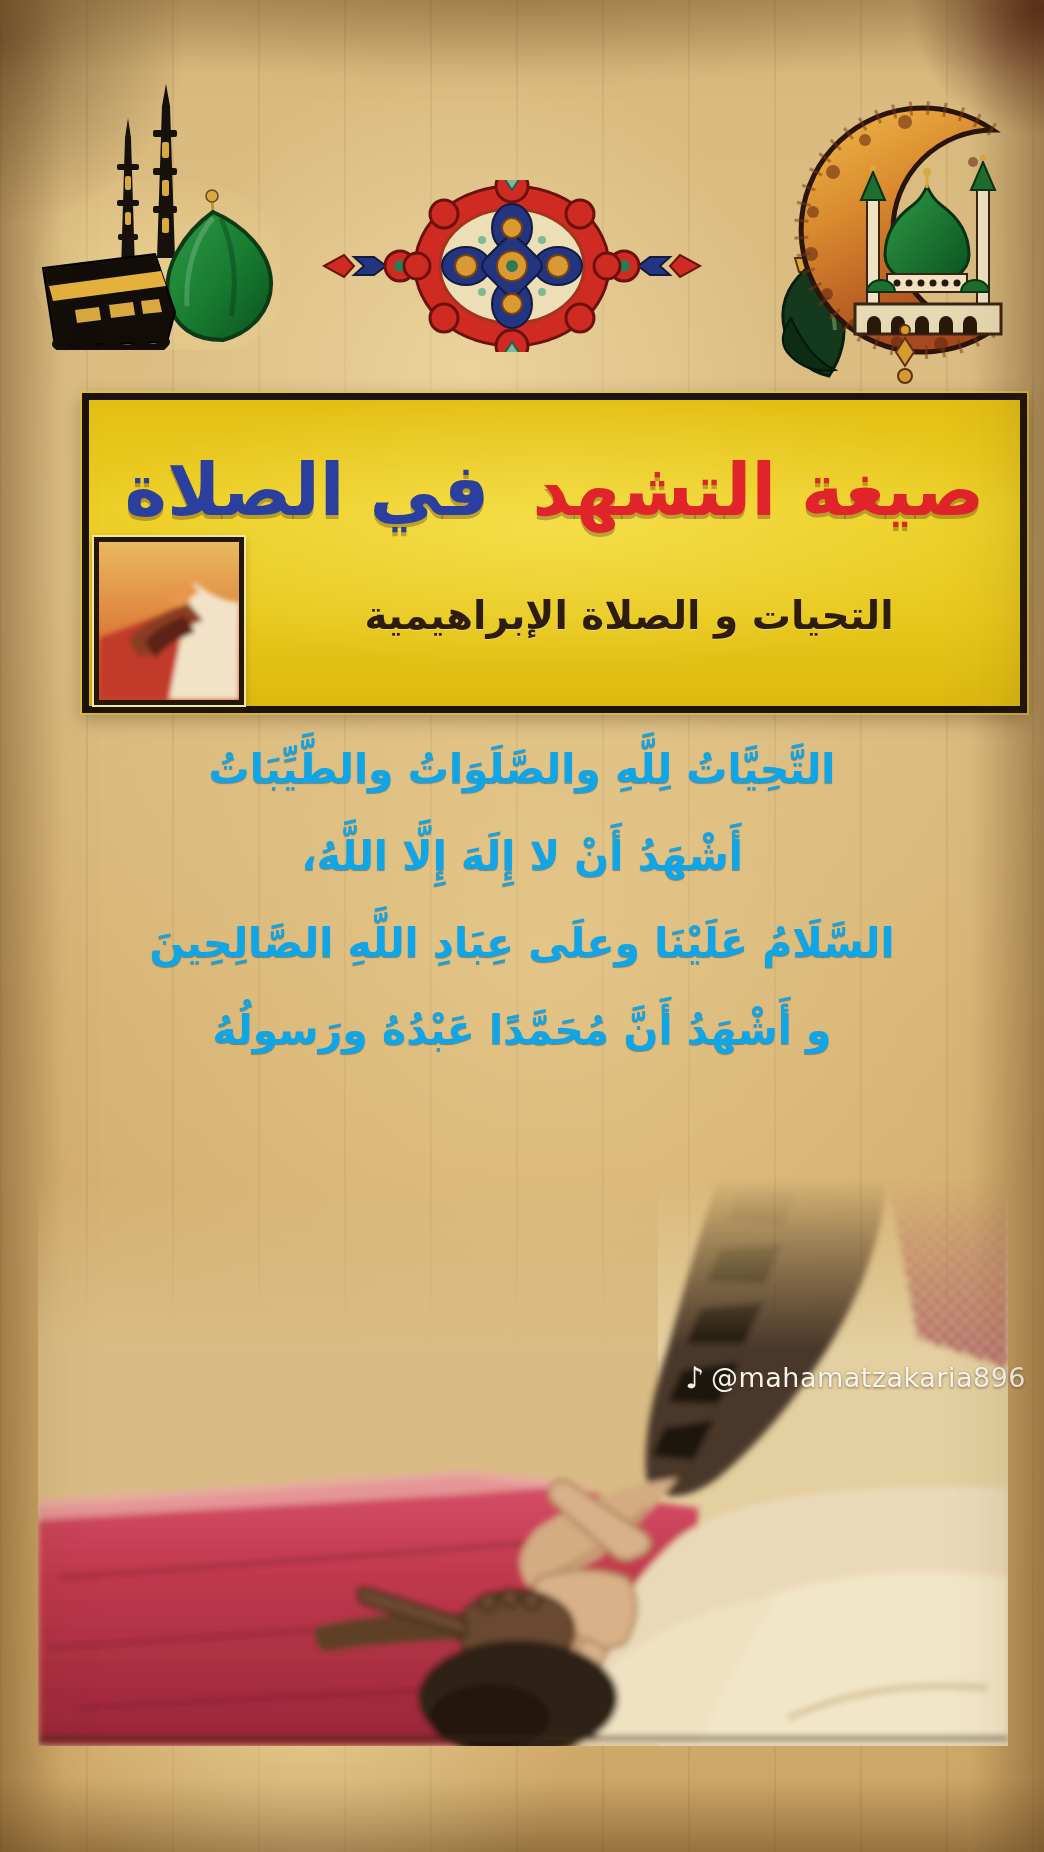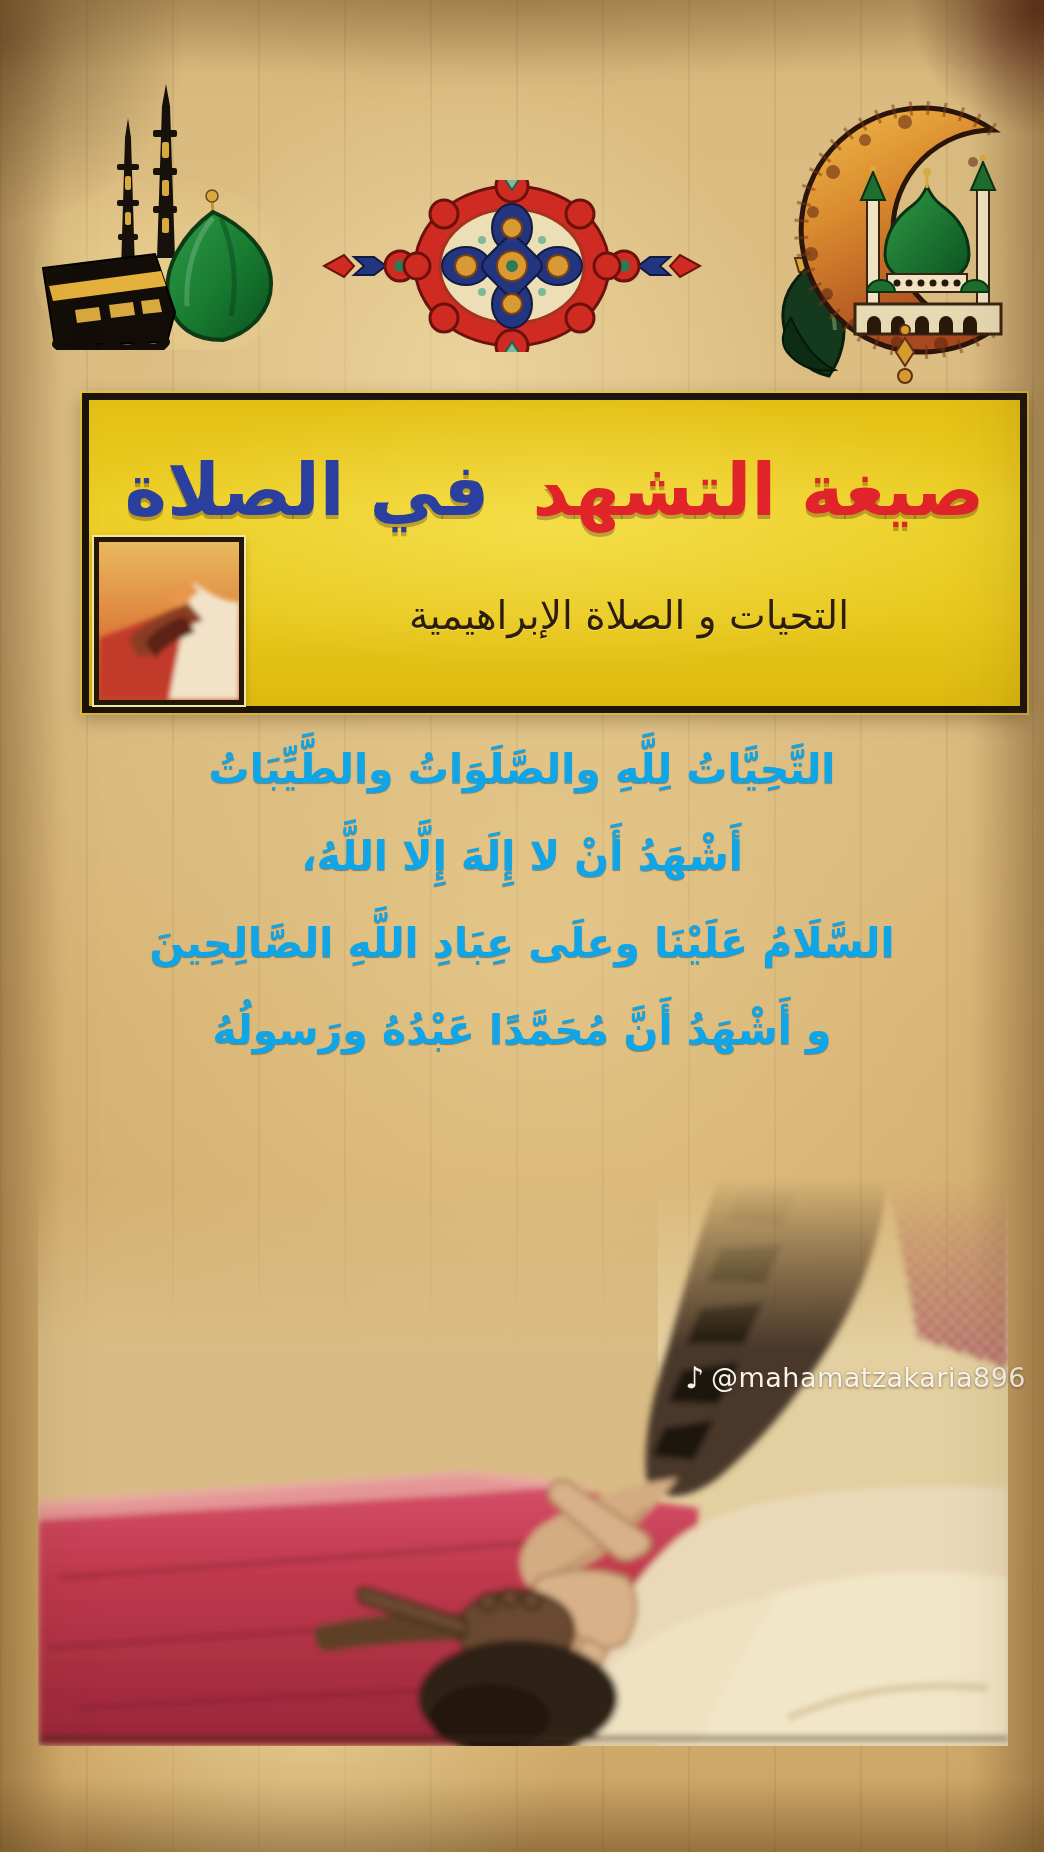--- a/index.html
+++ b/index.html
@@ -43,21 +43,21 @@
   }
   .banner-title{
     position:absolute;top:40px;left:0;right:0;height:100px;line-height:100px;
     text-align:center;direction:rtl;font-weight:bold;font-size:72px;white-space:nowrap;
     text-shadow:0 4px 0 rgba(45,15,8,.28);
   }
   .title-red{color:#e0242a;}
   .title-blue{color:#2b3f9f;padding-right:18px;}
   .banner-subtitle{
     position:absolute;top:178px;left:170px;width:740px;height:76px;line-height:76px;
-    text-align:center;direction:rtl;font-weight:normal;font-size:39px;color:#2e1d0c;
+    text-align:center;direction:rtl;font-weight:bold;font-size:39px;color:#2e1d0c;
     text-shadow:0 1px 0 rgba(255,240,150,.4);
   }
   .banner-thumb{
     position:absolute;left:5px;top:137px;width:140px;height:158px;
     border:5px solid #241708;outline:2px solid #f0e6a8;background:#d4703a;
     box-shadow:0 3px 8px rgba(60,30,10,.4);
   }
 
   
   .tashahhud{

